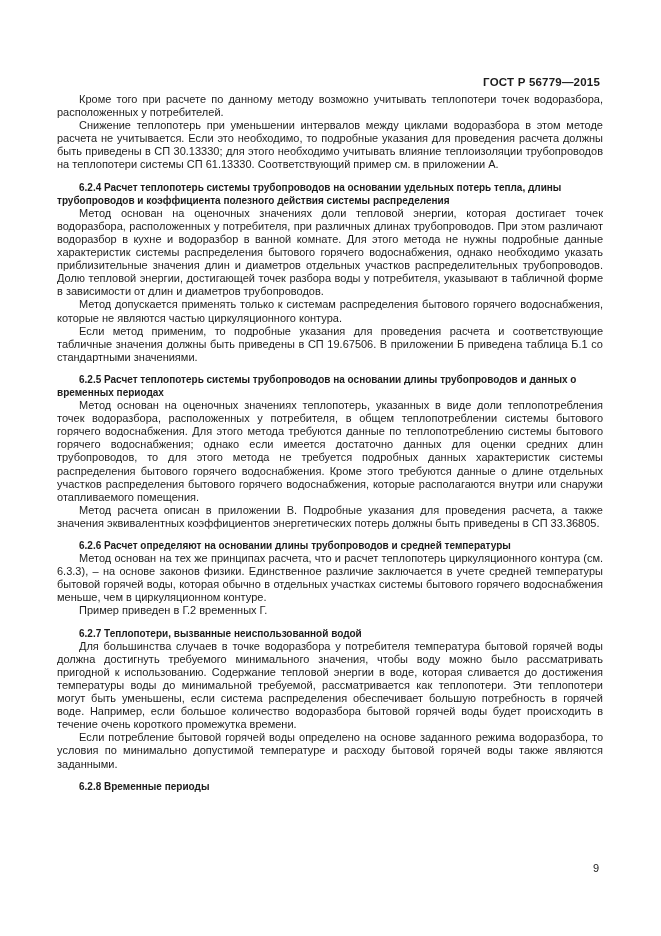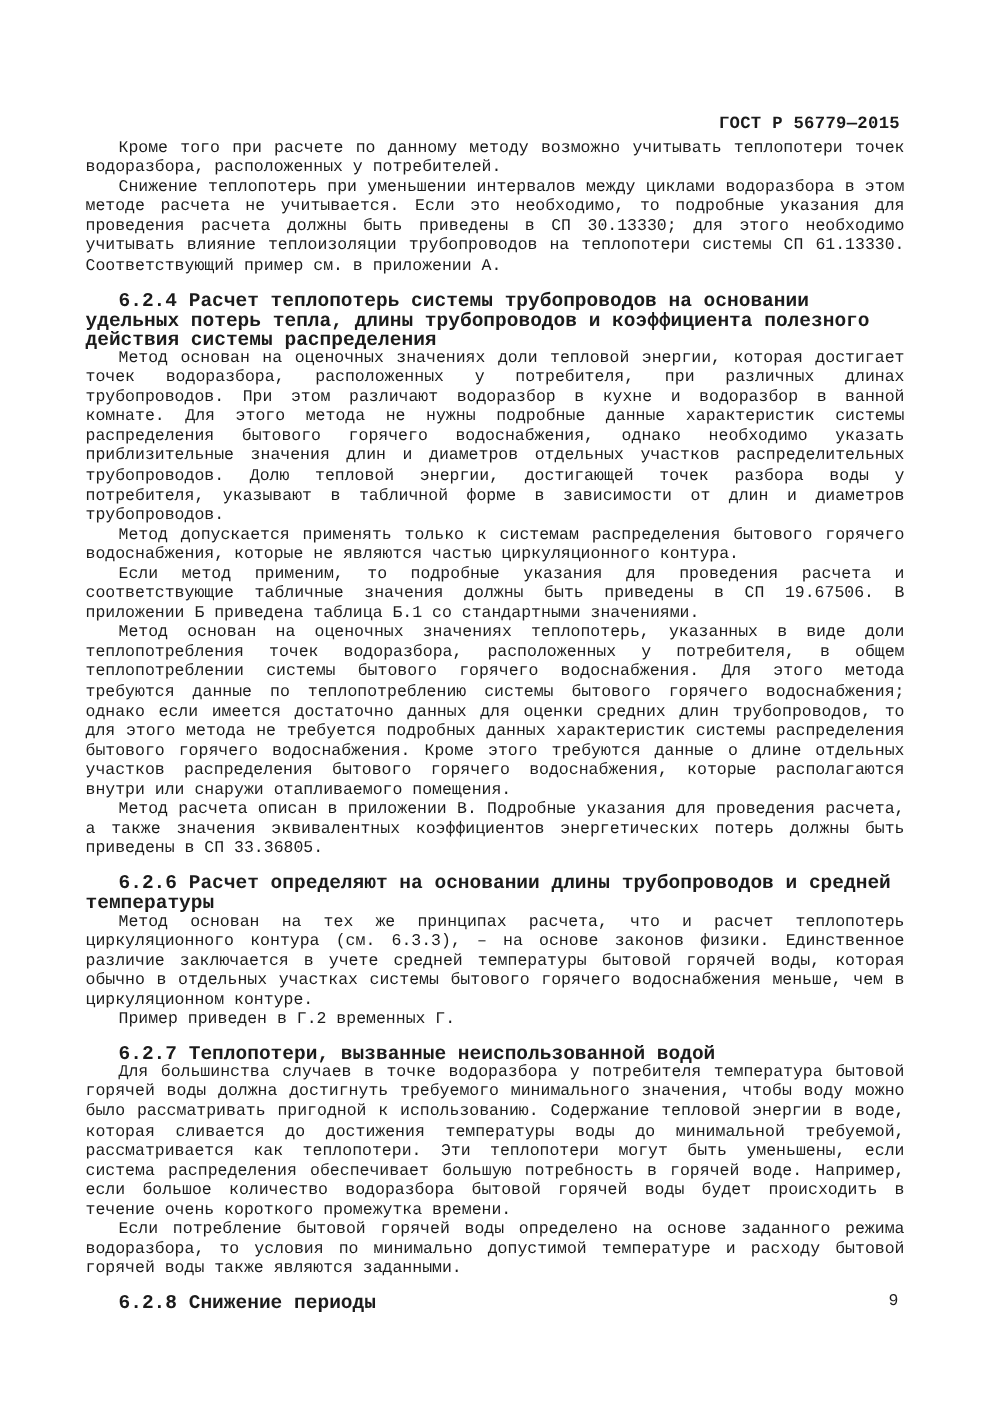--- a/index.html
+++ b/index.html
@@ -6,21 +6,21 @@
     margin: 0;
     padding: 0;
     background: #ffffff;
   }
   .page {
     position: relative;
     width: 657px;
     height: 936px;
     background: #ffffff;
     color: #1c1c1c;
-    font-family: Liberation Mono, monospace;
+    font-family: Liberation Sans, sans-serif;
     overflow: hidden;
   }
   .doc-header {
     position: absolute;
     top: 76px;
     left: 57px;
     right: 57px;
     text-align: right;
     font-size: 11.5px;
     font-weight: bold;
@@ -34,21 +34,21 @@
     font-size: 11px;
     line-height: 13.1px;
   }
   .para {
     margin: 0;
     text-align: justify;
     text-indent: 22px;
   }
   .section-heading {
     margin: 9px 0 0 0;
-    font-size: 13px;
+    font-size: 10px;
     font-weight: bold;
     text-align: left;
     text-indent: 22px;
     line-height: 13.1px;
   }
   .page-number {
     position: absolute;
     right: 58px;
     bottom: 62px;
     font-size: 11px;
@@ -66,30 +66,31 @@
   <div class="doc-body">
 
     <p class="para">Кроме того при расчете по данному методу возможно учитывать теплопотери точек водоразбора, расположенных у потребителей.</p>
     <p class="para">Снижение теплопотерь при уменьшении интервалов между циклами водоразбора в этом методе расчета не учитывается. Если это необходимо, то подробные указания для проведения расчета должны быть приведены в СП 30.13330; для этого необходимо учитывать влияние теплоизоляции трубопроводов на теплопотери системы СП 61.13330. Соответствующий пример см. в приложении А.</p>
 
     <p class="section-heading">6.2.4 Расчет теплопотерь системы трубопроводов на основании удельных потерь тепла, длины трубопроводов и коэффициента полезного действия системы распределения</p>
     <p class="para">Метод основан на оценочных значениях доли тепловой энергии, которая достигает точек водоразбора, расположенных у потребителя, при различных длинах трубопроводов. При этом различают водоразбор в кухне и водоразбор в ванной комнате. Для этого метода не нужны подробные данные характеристик системы распределения бытового горячего водоснабжения, однако необходимо указать приблизительные значения длин и диаметров отдельных участков распределительных трубопроводов. Долю тепловой энергии, достигающей точек разбора воды у потребителя, указывают в табличной форме в зависимости от длин и диаметров трубопроводов.</p>
     <p class="para">Метод допускается применять только к системам распределения бытового горячего водоснабжения, которые не являются частью циркуляционного контура.</p>
     <p class="para">Если метод применим, то подробные указания для проведения расчета и соответствующие табличные значения должны быть приведены в СП 19.67506. В приложении Б приведена таблица Б.1 со стандартными значениями.</p>
 
+    <p class="section-heading">6.2.5 Расчет теплопотерь системы трубопроводов на основании длины трубопроводов и данных о временных периодах</p>
     <p class="para">Метод основан на оценочных значениях теплопотерь, указанных в виде доли теплопотребления точек водоразбора, расположенных у потребителя, в общем теплопотреблении системы бытового горячего водоснабжения. Для этого метода требуются данные по теплопотреблению системы бытового горячего водоснабжения; однако если имеется достаточно данных для оценки средних длин трубопроводов, то для этого метода не требуется подробных данных характеристик системы распределения бытового горячего водоснабжения. Кроме этого требуются данные о длине отдельных участков распределения бытового горячего водоснабжения, которые располагаются внутри или снаружи отапливаемого помещения.</p>
     <p class="para">Метод расчета описан в приложении В. Подробные указания для проведения расчета, а также значения эквивалентных коэффициентов энергетических потерь должны быть приведены в СП 33.36805.</p>
 
     <p class="section-heading">6.2.6 Расчет определяют на основании длины трубопроводов и средней температуры</p>
     <p class="para">Метод основан на тех же принципах расчета, что и расчет теплопотерь циркуляционного контура (см. 6.3.3), – на основе законов физики. Единственное различие заключается в учете средней температуры бытовой горячей воды, которая обычно в отдельных участках системы бытового горячего водоснабжения меньше, чем в циркуляционном контуре.</p>
     <p class="para">Пример приведен в Г.2 временных Г.</p>
 
     <p class="section-heading">6.2.7 Теплопотери, вызванные неиспользованной водой</p>
     <p class="para">Для большинства случаев в точке водоразбора у потребителя температура бытовой горячей воды должна достигнуть требуемого минимального значения, чтобы воду можно было рассматривать пригодной к использованию. Содержание тепловой энергии в воде, которая сливается до достижения температуры воды до минимальной требуемой, рассматривается как теплопотери. Эти теплопотери могут быть уменьшены, если система распределения обеспечивает большую потребность в горячей воде. Например, если большое количество водоразбора бытовой горячей воды будет происходить в течение очень короткого промежутка времени.</p>
     <p class="para">Если потребление бытовой горячей воды определено на основе заданного режима водоразбора, то условия по минимально допустимой температуре и расходу бытовой горячей воды также являются заданными.</p>
 
-    <p class="section-heading">6.2.8 Снижение периоды</p>
+    <p class="section-heading">6.2.8 Временные периоды</p>
 
   </div>
 
   <div class="page-number">9</div>
 
 </div>
 
 </body></html>

